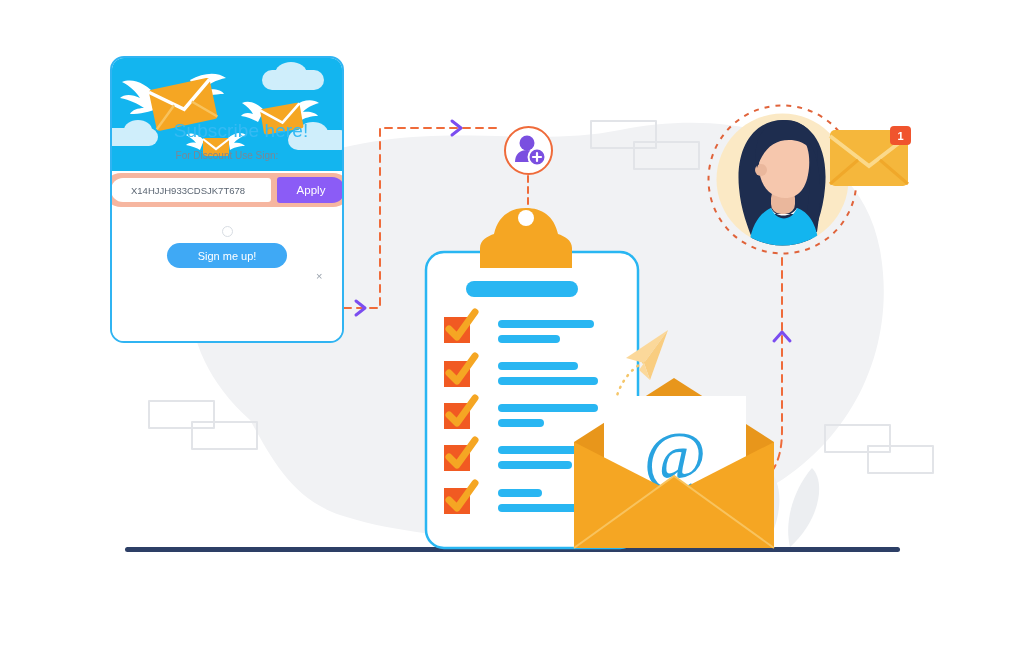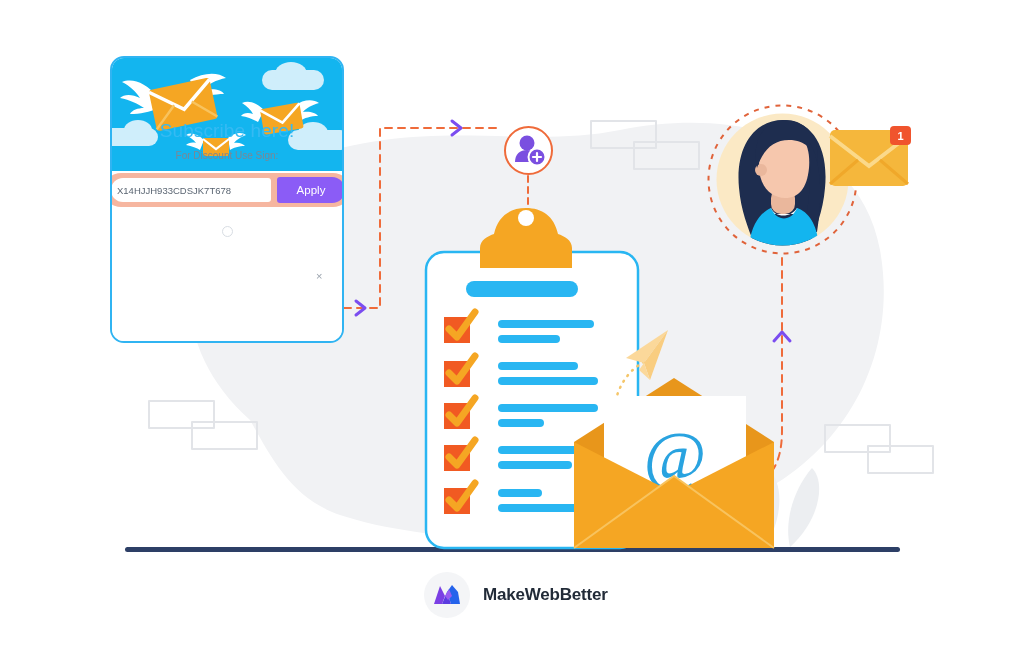--- a/index.html
+++ b/index.html
@@ -52,20 +52,21 @@
     position:absolute;left:0;top:113px;width:230px;height:170px;
     background:#ffffff;
   }
   #popup-title{
     position:absolute;left:0;top:62px;width:230px;
     text-align:center;
     font-size:19px;
     color:#36baf3;
     font-weight:400;
     letter-spacing:.1px;
+    padding-left:14px;
   }
   #popup-subtitle{
     position:absolute;left:0;top:92px;width:230px;
     text-align:center;
     font-size:10px;
     color:#7b8794;
   }
   #coupon-wrap{
     position:absolute;left:-8px;top:115px;width:246px;height:34px;
     background:#f6b6a0;
@@ -73,21 +74,21 @@
     display:flex;align-items:center;
   }
   #coupon-input{
     margin-left:7px;
     width:160px;height:24px;
     background:#ffffff;
     border:none;
     border-radius:12px 3px 3px 12px;
     font-size:9.5px;
     color:#5a6572;
-    padding:0 6px;
+    padding:0 20px;
     font-family:"Liberation Sans", sans-serif;
     box-sizing:border-box;
     outline:none;
   }
   #apply-button{
     position:absolute;left:173px;top:4px;
     width:68px;height:26px;
     background:#8b5cf6;
     color:#ffffff;
     border:none;
@@ -316,20 +317,21 @@
     <div id="popup-title">Subscribe here!</div>
     <div id="popup-subtitle">For Discount Use Sign:</div>
 
     <div id="coupon-wrap">
       <input id="coupon-input" type="text" value="X14HJJH933CDSJK7T678" style="">
       <button id="apply-button">Apply</button>
     </div>
 
     <div id="radio-dot"></div>
 
+    <button id="signup-button">Sign me up!</button>
 
     <div id="close-x">×</div>
   </div>
 
   <div id="useradd-badge" class="abs">
     <svg style="width:45px;height:45px;" viewBox="0 0 45 45">
       <circle cx="21" cy="15" r="7.5" fill="#7a4fe0"></circle>
       <path d="M9 34 C9 26 14 22 21 22 C28 22 33 26 33 34 Z" fill="#7a4fe0"></path>
       <circle cx="31" cy="29" r="8.5" fill="#7a4fe0" stroke="#ffffff" stroke-width="2"></circle>
       <path d="M31 25 L31 33 M27 29 L35 29" stroke="#ffffff" stroke-width="2.2" stroke-linecap="round"></path>
@@ -367,25 +369,14 @@
     </g>
   </svg>
 
   <svg class="abs" style="left:828px;top:126px;width:82px;height:64px;" viewBox="0 0 82 64">
     <rect x="2" y="4" width="78" height="56" rx="5" fill="#f5b73c"></rect>
     <path d="M2 10 L41 40 L80 10" fill="none" stroke="#fbd98a" stroke-width="4"></path>
     <path d="M2 58 L30 34 M80 58 L52 34" stroke="#f0a82a" stroke-width="3" fill="none"></path>
   </svg>
   <div id="mail-badge" class="abs">1</div>
 
-  <div id="footer-logo" class="abs">
-    <div id="logo-disc">
-      <svg style="width:28px;height:24px;" viewBox="0 0 28 24">
-        <path d="M1 21 L7 3 L12 13 L9 21 Z" fill="#7b3fe4"></path>
-        <path d="M9 21 L14 9 L18 21 Z" fill="#5b3be0"></path>
-        <path d="M14 9 L19 2 L25 9 L27 21 L18 21 Z" fill="#2563eb"></path>
-        <path d="M12 13 L16 6 L19 13 L15 17 Z" fill="#9a5cf0"></path>
-      </svg>
-    </div>
-    <div id="logo-text">MakeWebBetter</div>
-  </div>
 
 </div>
 
 </body></html>

